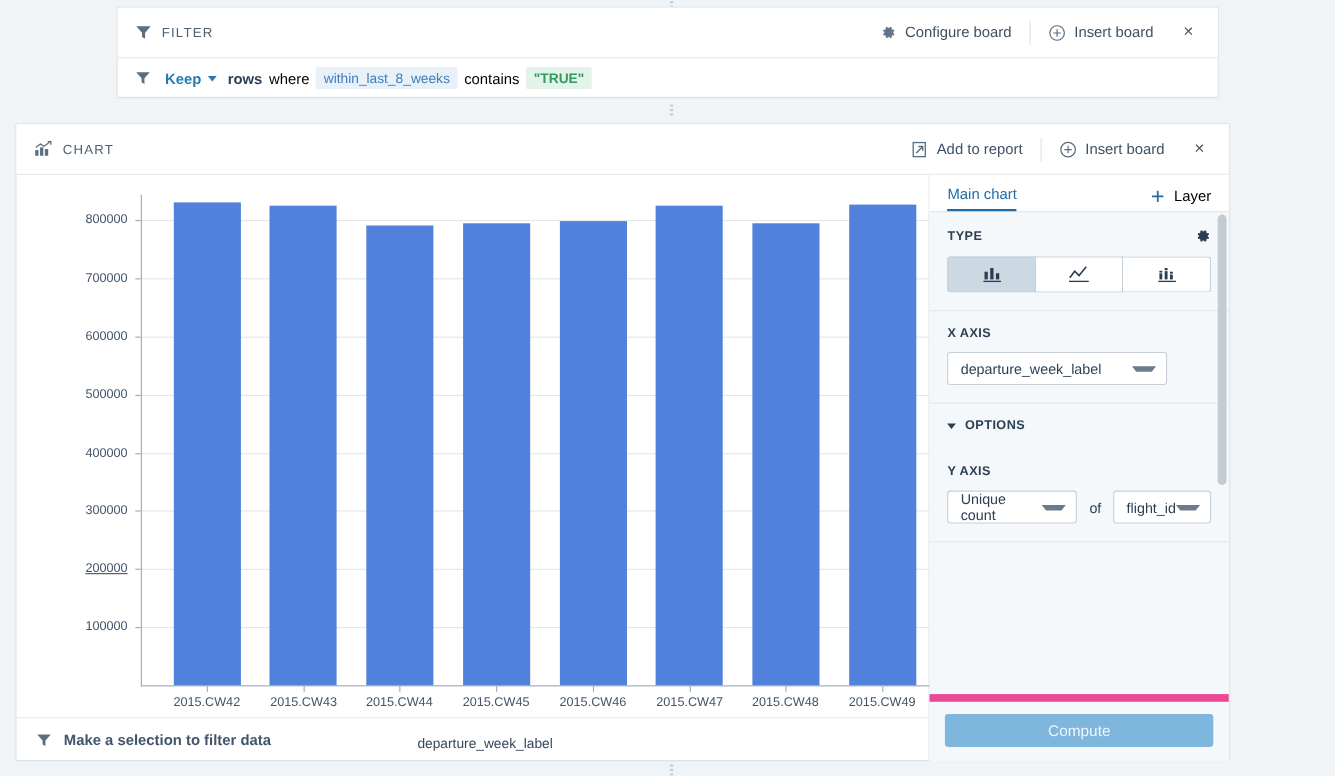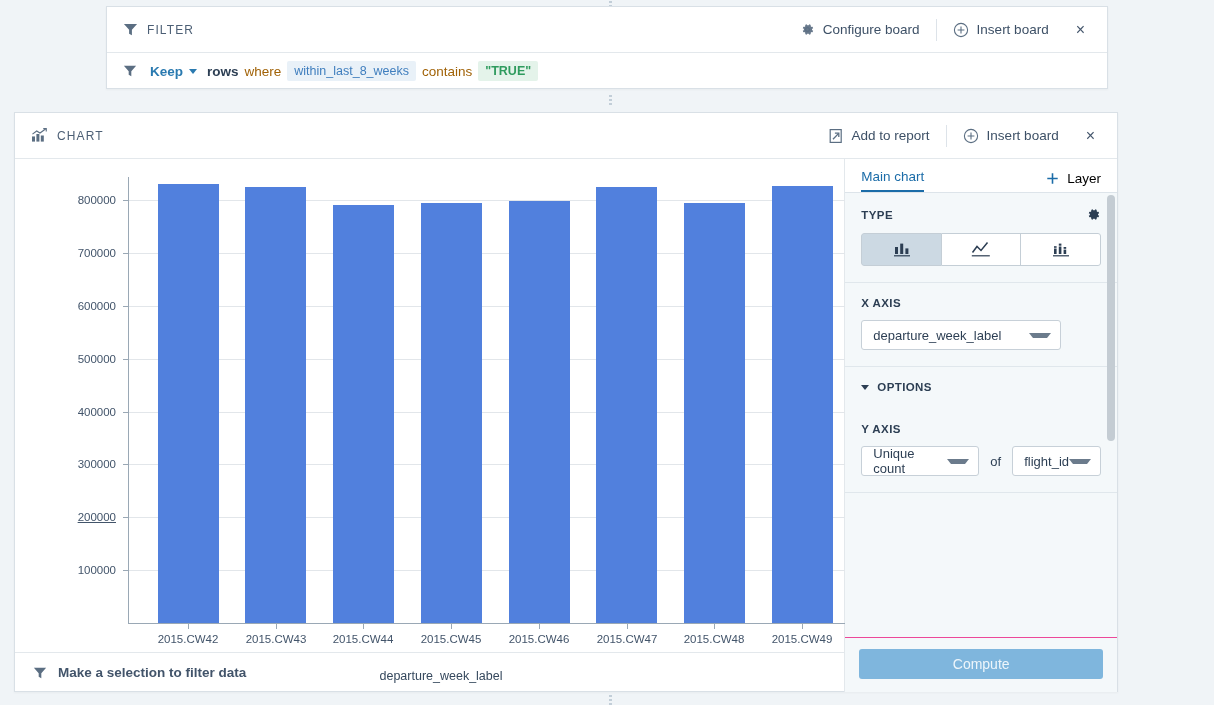--- a/index.html
+++ b/index.html
@@ -100,21 +100,21 @@
   }
   .caret-down {
     width: 0; height: 0;
     border-left: 4.5px solid transparent;
     border-right: 4.5px solid transparent;
     border-top: 5.5px solid #2a7ab0;
     margin: 0 10px 0 6px;
     cursor: pointer;
   }
   .filter-rows-word { font-weight: bold; color: #2d3f54; }
-  .filter-plain { color: #a16207; margin: 0 6px; }
+  .filter-plain { color: #000000; margin: 0 6px; }
   .token-col {
     background: #e9f1f8;
     color: #3f7ebe;
     font-size: 12.5px;
     padding: 3px 7px;
     border-radius: 2px;
     cursor: pointer;
   }
   .token-val {
     background: #e4f3ea;
@@ -311,21 +311,21 @@
   }
   .scrollbar-thumb {
     position: absolute;
     top: 2px; left: 0;
     width: 8px; height: 246px;
     background: #c4ccd3;
     border-radius: 4px;
     cursor: pointer;
   }
   .compute-area {
-    border-top: 1px solid #ec4899;
+    border-top: 7px solid #ec4899;
     padding: 11px 14px 13px 14px;
     background: #f4f8fa;
   }
   .compute-btn {
     width: 100%;
     height: 30px;
     background: #7fb6dd;
     color: #eef6fb;
     border: none;
     border-radius: 3px;

